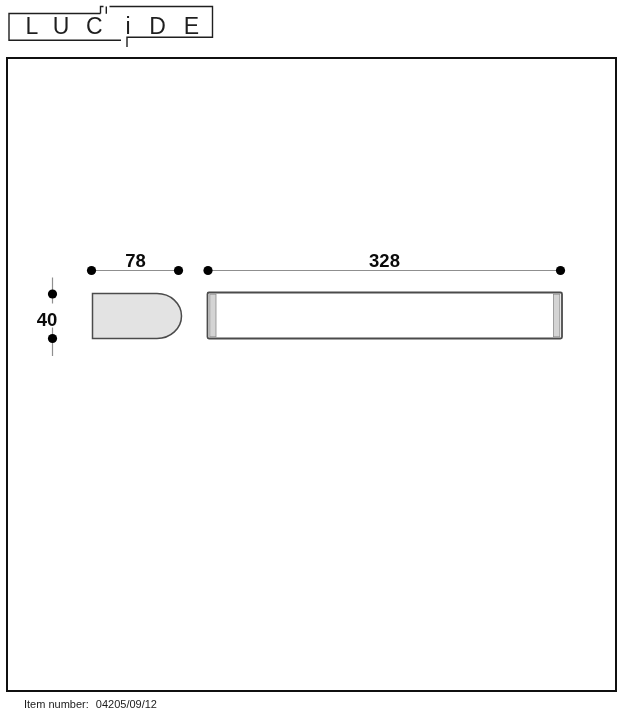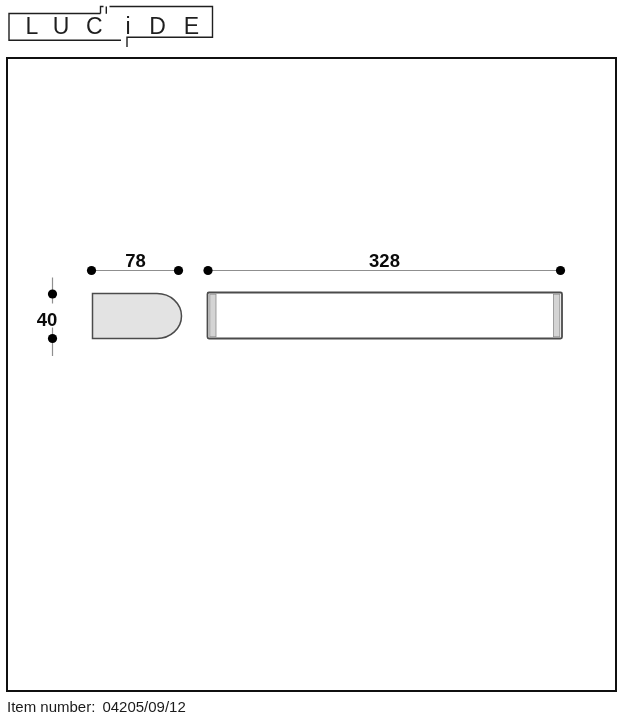--- a/index.html
+++ b/index.html
@@ -25,21 +25,21 @@
   .dimdot  { fill:#000000; stroke:none; }
   .dimtext {
     font-family:"Liberation Sans", sans-serif; font-size:18.5px; font-weight:bold;
     fill:#0a0a0a; text-anchor:middle;
   }
   .shape-outline { stroke:#4b4b4b; stroke-width:1.5; }
   .bar-outline   { stroke:#4b4b4b; stroke-width:1.8; fill:#ffffff; }
   .end-cap       { stroke:#8a8a8a; stroke-width:0.8; }
   
   .footer {
-    position:absolute; left:7px; top:698px; font-size:15px; color:#1b1b1b;
+    position:absolute; left:24px; top:698px; font-size:11px; color:#1b1b1b;
     font-family:"Liberation Sans", sans-serif; white-space:nowrap;
   }
   .footer .value { margin-left:7px; }
 </style>
 </head>
 <body>
 
 <div class="page">
 
   <svg class="logo" viewBox="0 0 230 52" xmlns="http://www.w3.org/2000/svg">

